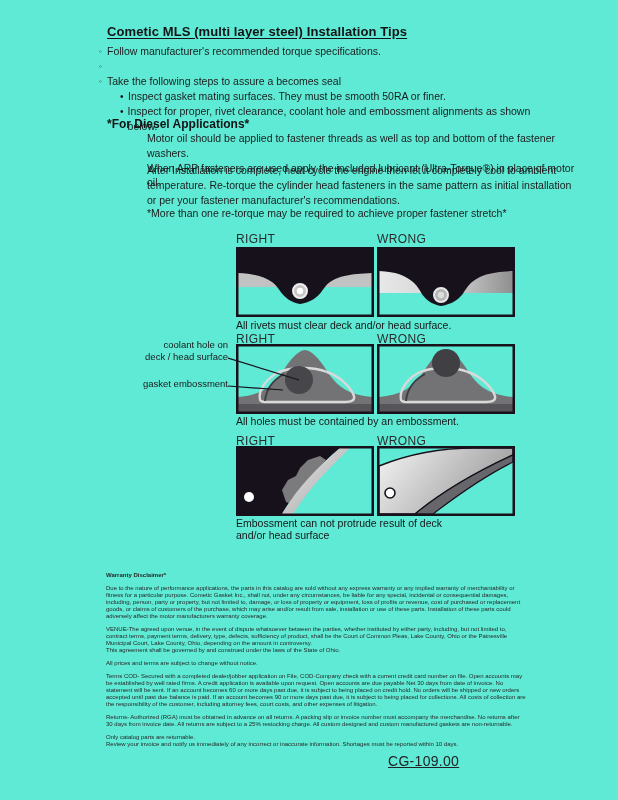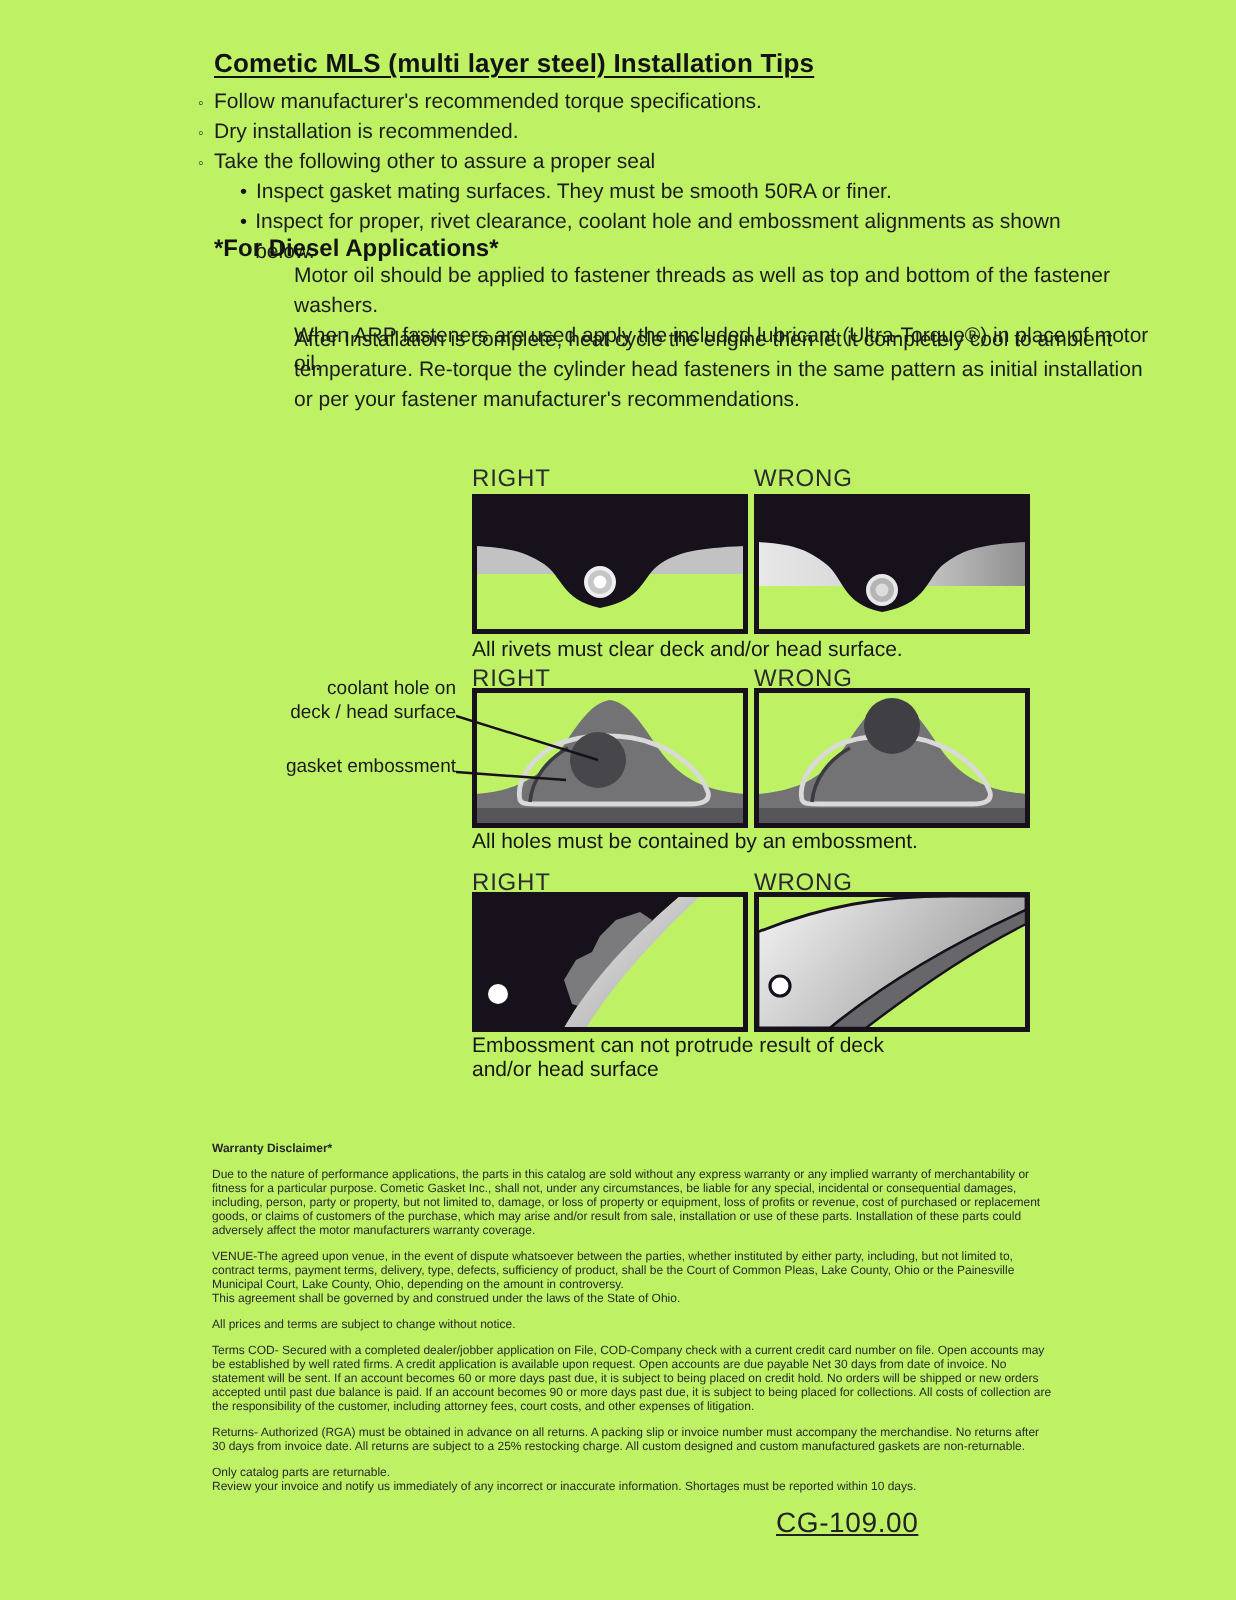--- a/index.html
+++ b/index.html
@@ -1,17 +1,17 @@
 <!DOCTYPE html>
 <html><head>
 <meta charset="utf-8">
 <style>
   html,body{margin:0;padding:0;background:#e8e8e8;}
   .page{
-    position:relative;width:618px;height:800px;background:#bef264;
+    position:relative;width:618px;height:800px;background:#5eead4;
     font-family:"Liberation Sans",sans-serif;color:#1c1c1e;overflow:hidden;
     margin:0 auto;
   }
   .abs{position:absolute;}
   .pre{white-space:pre-line;}
 
   .title{
     left:107px;top:24px;font-size:13px;font-weight:bold;color:#131316;
     text-decoration:underline;text-underline-offset:2px;letter-spacing:.1px;
   }
@@ -51,42 +51,42 @@
 
   <div class="abs title">Cometic MLS (multi layer steel) Installation Tips</div>
 
   <div class="abs tips">
     <div class="tip-row">
       <span class="b1">◦</span>
       <span>Follow manufacturer's recommended torque specifications.</span>
     </div>
     <div class="tip-row">
       <span class="b1">◦</span>
-      <span>Dry installation is recommended.</span>
     </div>
     <div class="tip-row">
       <span class="b1">◦</span>
-      <span>Take the following other to assure a proper seal</span>
+      <span>Take the following steps to assure a becomes seal</span>
     </div>
     <div class="tip-row sub">
       <span class="b2">•</span>
       <span>Inspect gasket mating surfaces.  They must be smooth 50RA or finer.</span>
     </div>
     <div class="tip-row sub">
       <span class="b2">•</span>
       <span>Inspect for proper, rivet clearance, coolant hole and embossment alignments as shown below.</span>
     </div>
   </div>
 
   <div class="abs diesel-heading">*For Diesel Applications*</div>
   <div class="abs para pre">Motor oil should be applied to fastener threads as well as top and bottom of the fastener washers.
 When ARP fasteners are used apply the included lubricant (Ultra-Torque®) in place of motor oil.</div>
   <div class="abs para para2 pre">After Installation is complete, heat cycle the engine then let it completely cool to ambient
 temperature. Re-torque the cylinder head fasteners in the same pattern as initial installation
 or per your fastener manufacturer's recommendations.</div>
+  <div class="abs para note">*More than one re-torque may be required to achieve proper fastener stretch*</div>
 
   <div class="abs figlabels" style="top:232px">
     <div class="cell">RIGHT</div>
     <div class="gap"></div>
     <div class="cell">WRONG</div>
   </div>
   <div class="abs figrow" style="top:247px">
     <svg width="138" height="70" viewBox="0 0 138 70">
       <rect x="2" y="26" width="134" height="14" fill="#c2c2c2"></rect>
       <path d="M2 2 H136 V26 C113 27 103 29 94 35 C85 41 86 53 64 57 C45 53 45 41 36 35 C27 29 19 27 2 26 Z" fill="#17111c"></path>

